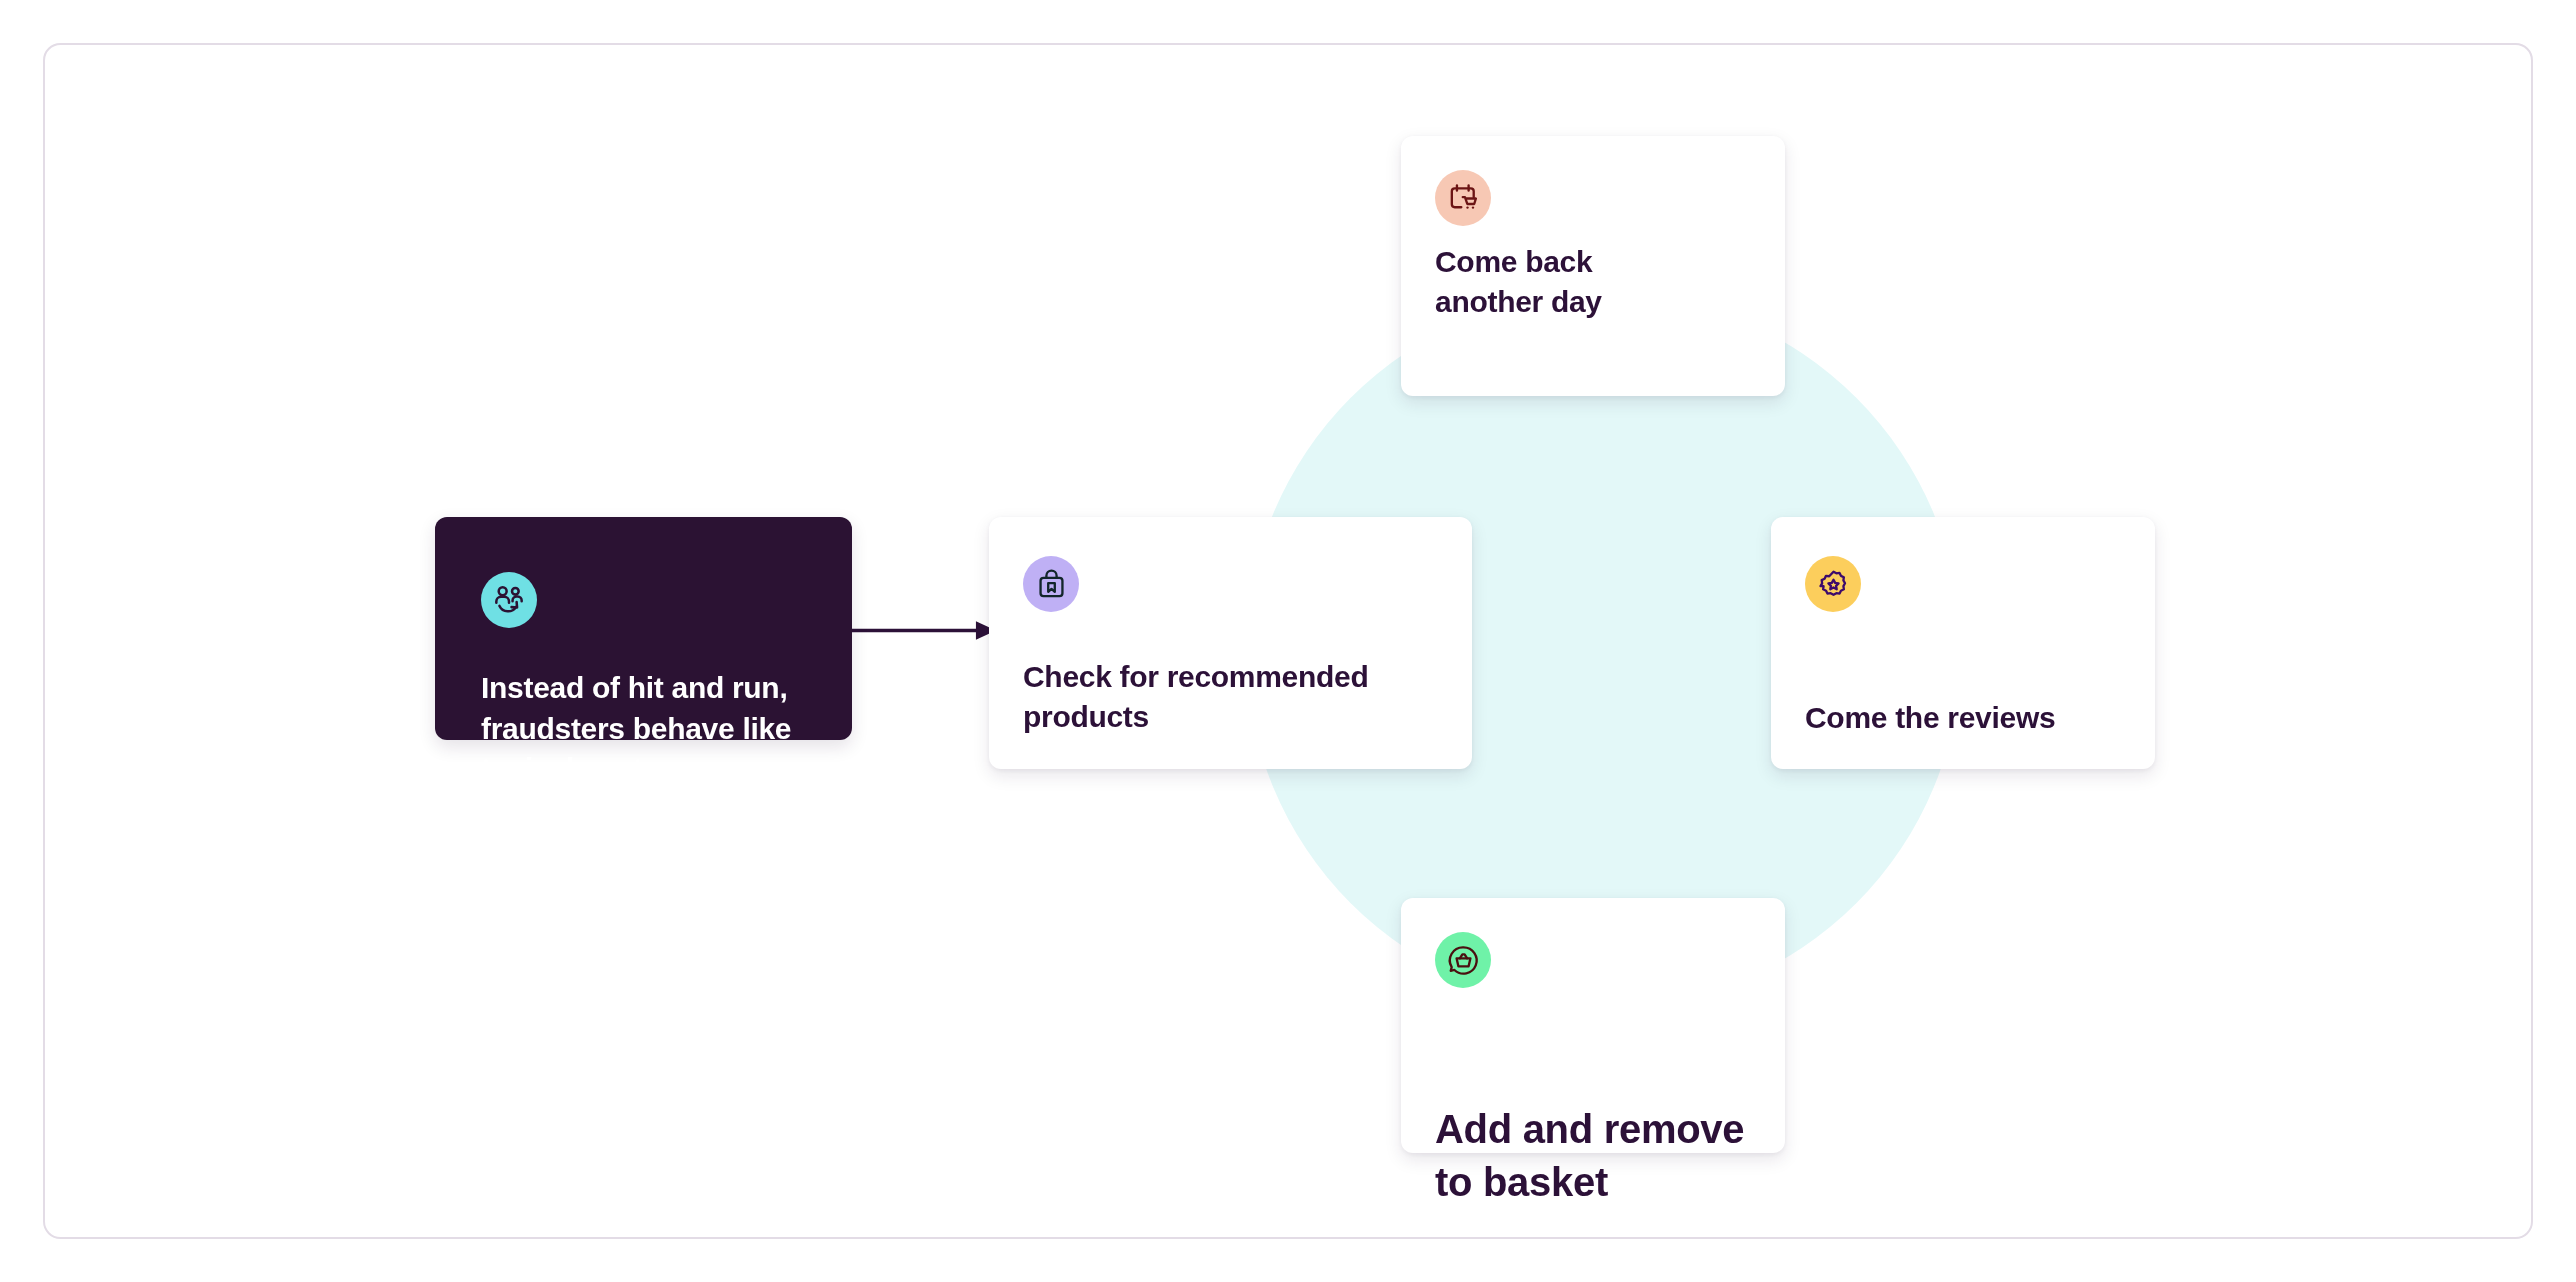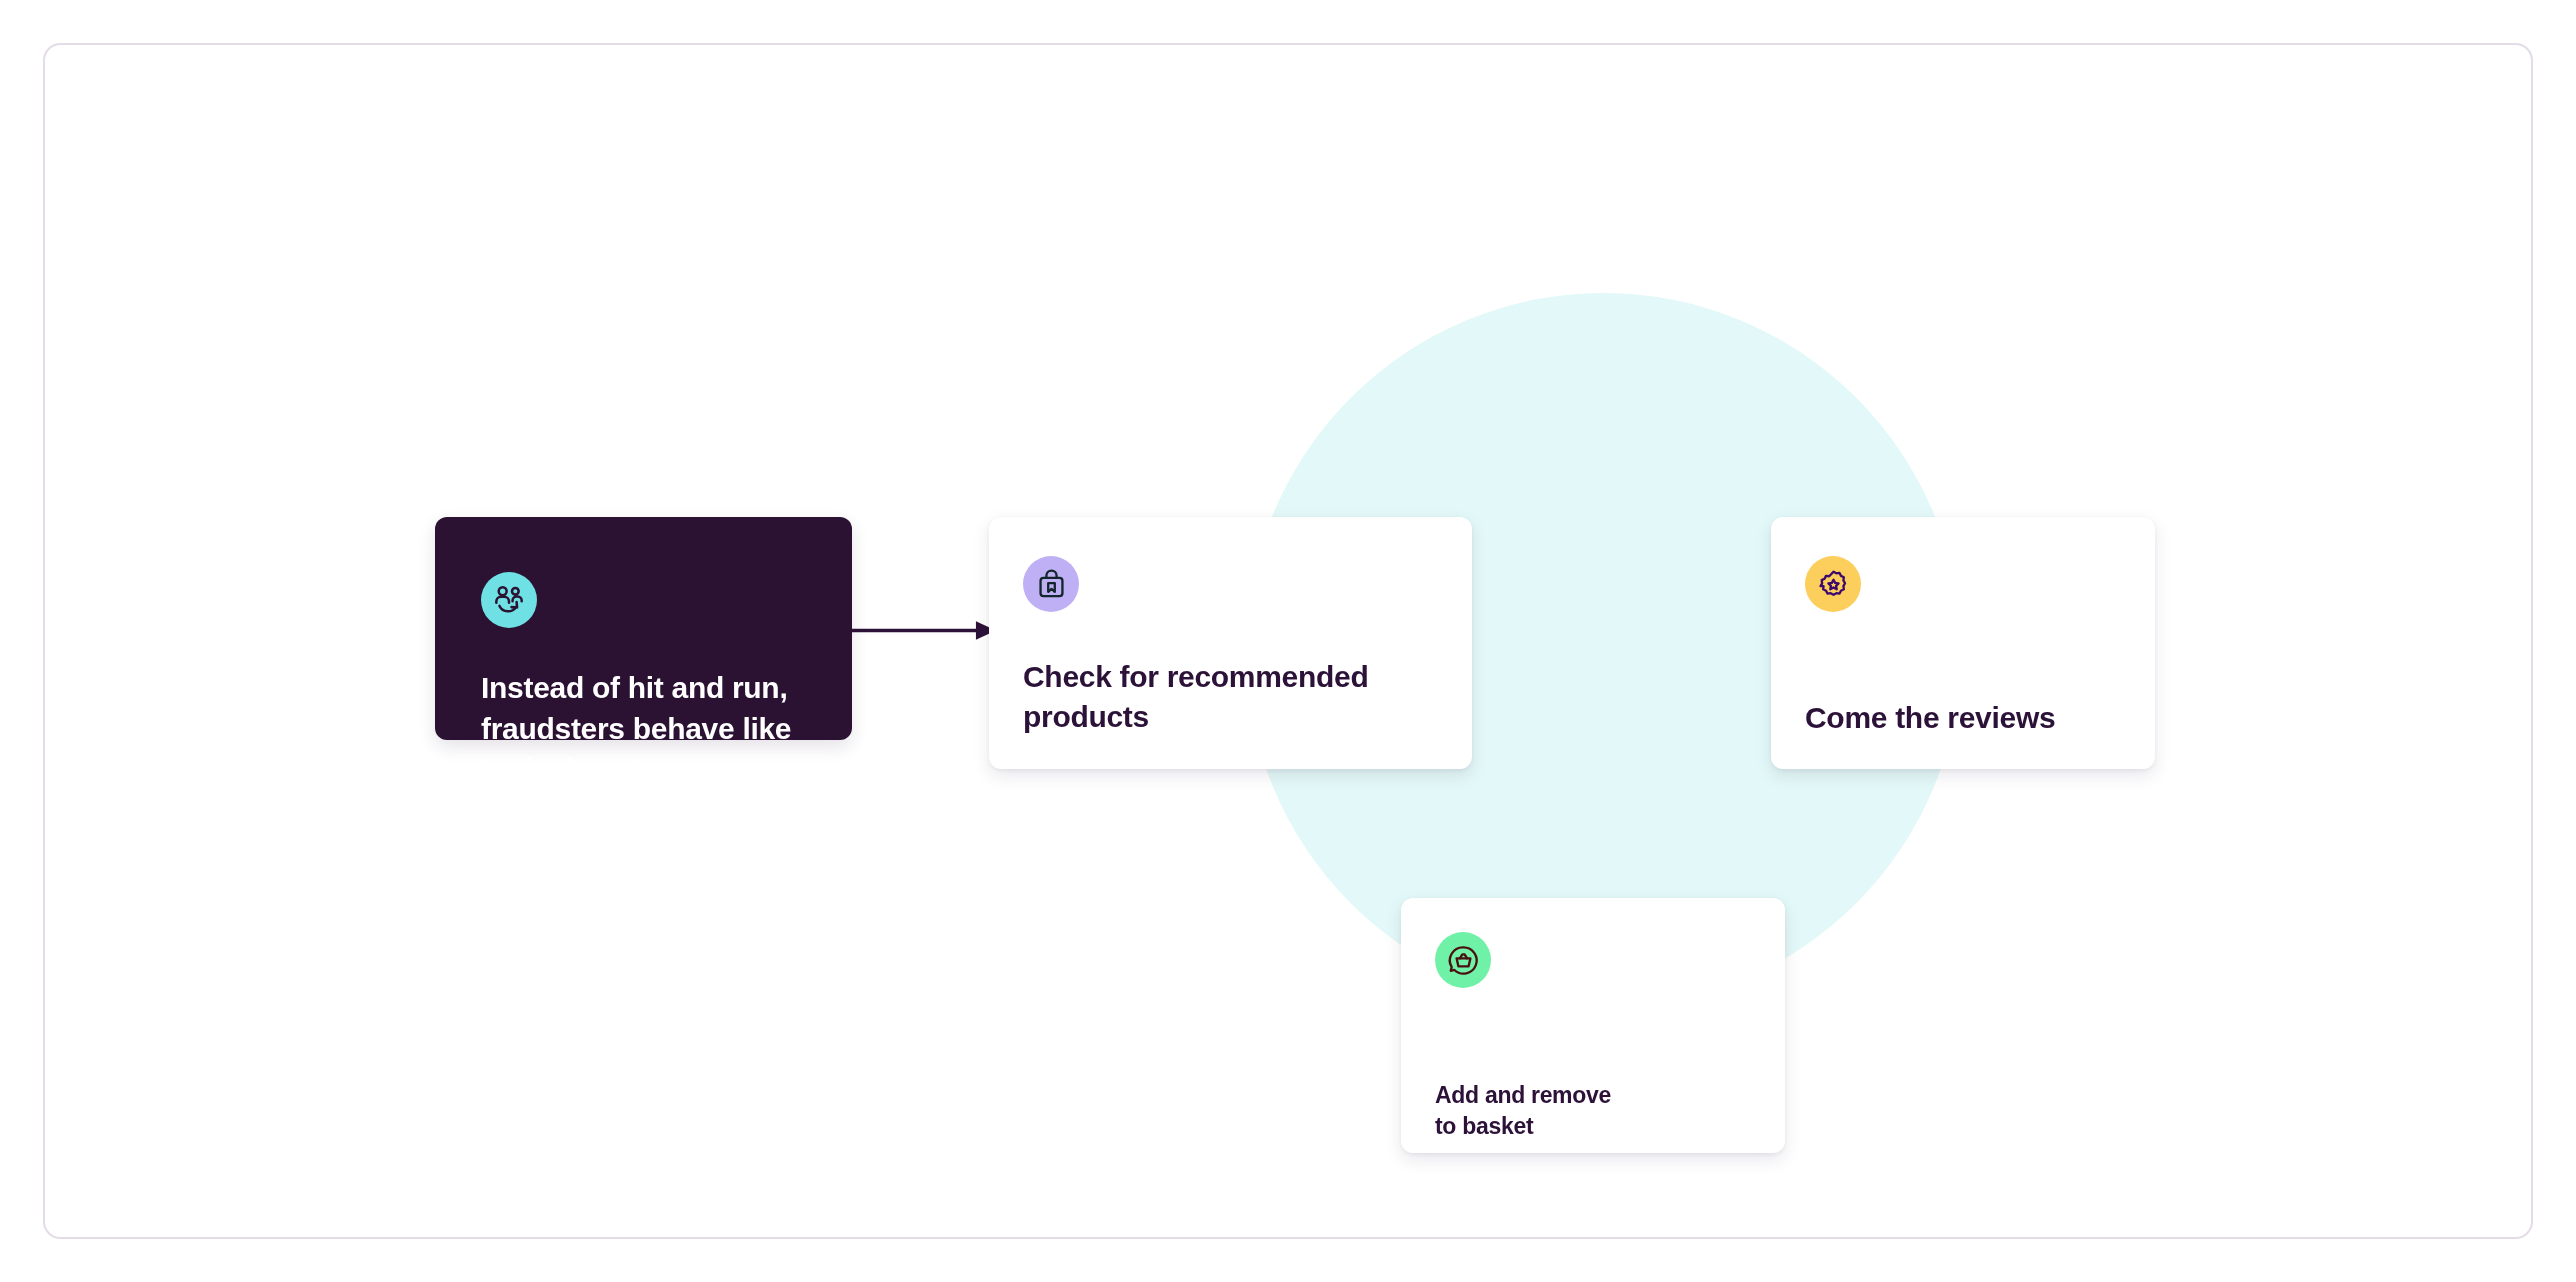--- a/index.html
+++ b/index.html
@@ -109,22 +109,22 @@
     font-size:30px;line-height:1.33;
   }
 
   
   .card--bottom{
     left:1401px;top:898px;
     width:384px;height:255px;
   }
   .card--bottom .icon-badge{left:34px;top:34px;background:#6FF2A8;}
   .card--bottom .card-title{
-    left:34px;top:182px;width:335px;
-    font-size:23px;line-height:1.33;
+    left:34px;top:205px;width:335px;
+    font-size:40px;line-height:1.33;
   }
 </style>
 </head>
 <body>
 
 <div class="stage">
 
   <div class="frame"></div>
 
   <div class="bg-circle"></div>
@@ -143,20 +143,34 @@
         <path d="M28.5 25.5v-1a5 5 0 0 1 5-5h1.5a5 5 0 0 1 5 5v1"></path>
         <path d="M12 31.5a12 12 0 0 0 21 1.2"></path>
         <polyline points="33.6,26.4 34.2,33.4 27.2,33.0"></polyline>
       </svg>
     </div>
     <div class="card-title">Instead of hit and run,
 fraudsters behave like
 typical customers</div>
   </div>
 
+  <div class="card card--top">
+    <div class="icon-badge">
+      <svg width="35" height="35" viewBox="0 0 48 48" fill="none" stroke="#6B1414" stroke-width="3.2" stroke-linecap="round" stroke-linejoin="round">
+        <path d="M38 22V14a4 4 0 0 0-4-4H12a4 4 0 0 0-4 4v18a4 4 0 0 0 4 4h9"></path>
+        <line x1="15" y1="6" x2="15" y2="13"></line>
+        <line x1="31" y1="6" x2="31" y2="13"></line>
+        <path d="M23 22h3l3.2 9.5h9.5L41 24H27"></path>
+        <circle cx="29.5" cy="36.5" r="1.6" fill="#6B1414" stroke="none"></circle>
+        <circle cx="37" cy="36.5" r="1.6" fill="#6B1414" stroke="none"></circle>
+      </svg>
+    </div>
+    <div class="card-title">Come back
+another day</div>
+  </div>
 
   <div class="card card--mid">
     <div class="icon-badge">
       <svg width="35" height="35" viewBox="0 0 48 48" fill="none" stroke="#13262B" stroke-width="3.2" stroke-linecap="round" stroke-linejoin="round">
         <rect x="9" y="15" width="30" height="25" rx="4"></rect>
         <path d="M17 15v-3a7 7 0 0 1 14 0v3"></path>
         <path d="M19.5 22h9v12l-4.5-4-4.5 4z"></path>
       </svg>
     </div>
     <div class="card-title">Check for recommended

